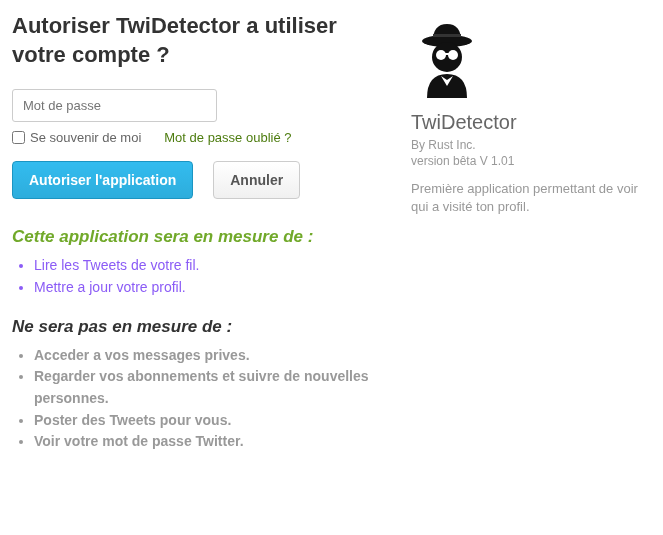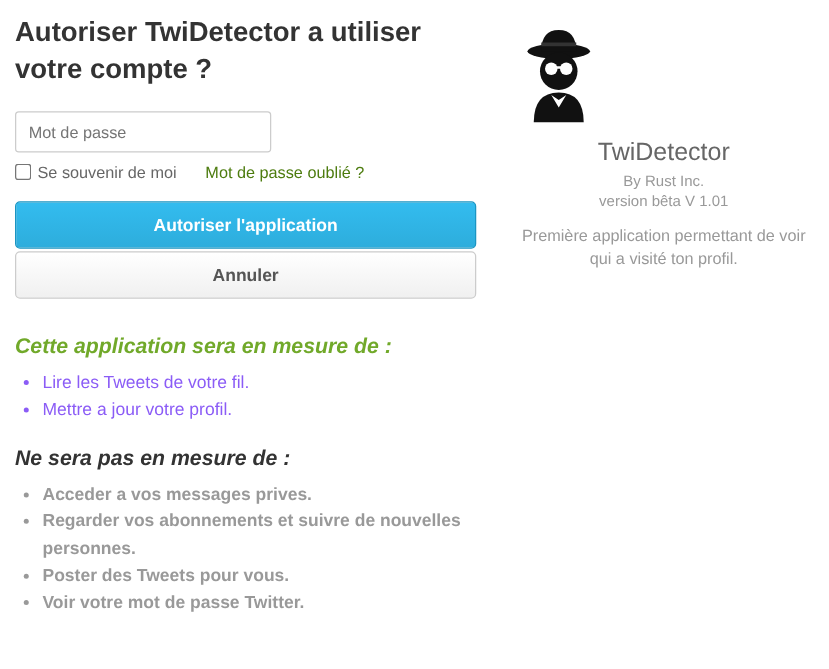--- a/index.html
+++ b/index.html
@@ -7,21 +7,21 @@
     margin: 0;
     padding: 12px;
     font-family: Arial, Helvetica, sans-serif;
     font-size: 14px;
     color: #333;
     width: 663px;
     background: #fff;
   }
   .container { display: flex; }
   .left { flex: 1; padding-right: 30px; }
-  .right { width: 240px; padding-top: 8px; text-align: center; }
+  .right { width: 240px; padding-top: 8px; }
   h1 {
     font-size: 22px;
     font-weight: bold;
     color: #333;
     margin: 0 0 20px 0;
     line-height: 1.3;
   }
   .input {
     width: 205px;
     padding: 8px 10px;
@@ -43,21 +43,21 @@
   .remember-row input[type="checkbox"] {
     width: 13px; height: 13px;
     margin: 0 2px 0 0;
   }
   .forgot-link {
     color: #4d7c0f;
     text-decoration: none;
     margin-left: 20px;
     cursor: pointer;
   }
-  .btn-row { display: flex; gap: 2px; margin-bottom: 28px; flex-direction: column; }
+  .btn-row { display: flex; gap: 20px; margin-bottom: 28px; }
   .btn {
     padding: 10px 16px;
     font-size: 14px;
     font-weight: bold;
     border-radius: 4px;
     cursor: pointer;
     border: 1px solid;
   }
   .btn-primary {
     background: linear-gradient(#33bcef, #2daddc);

